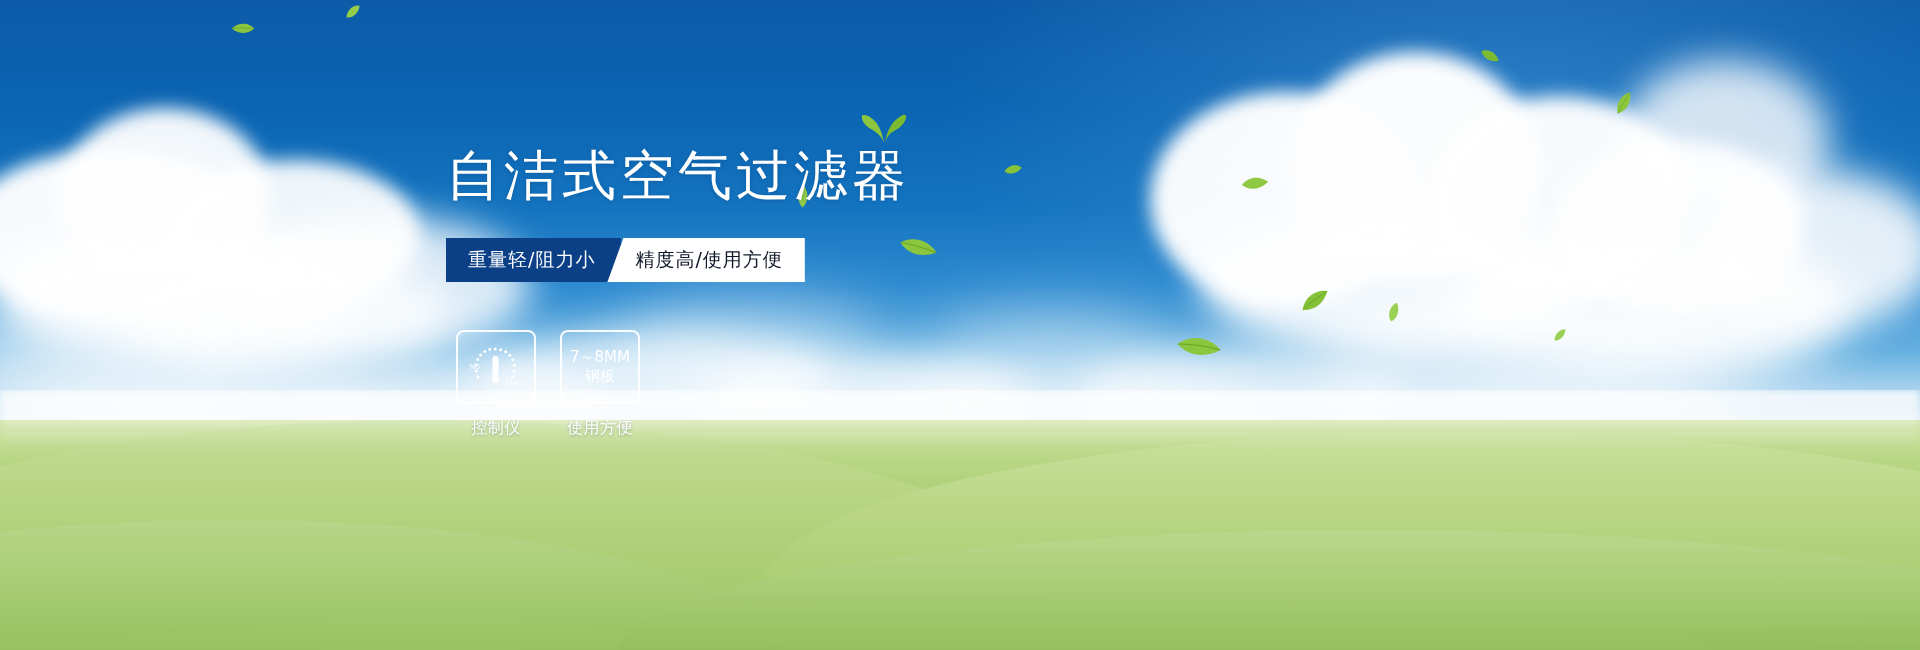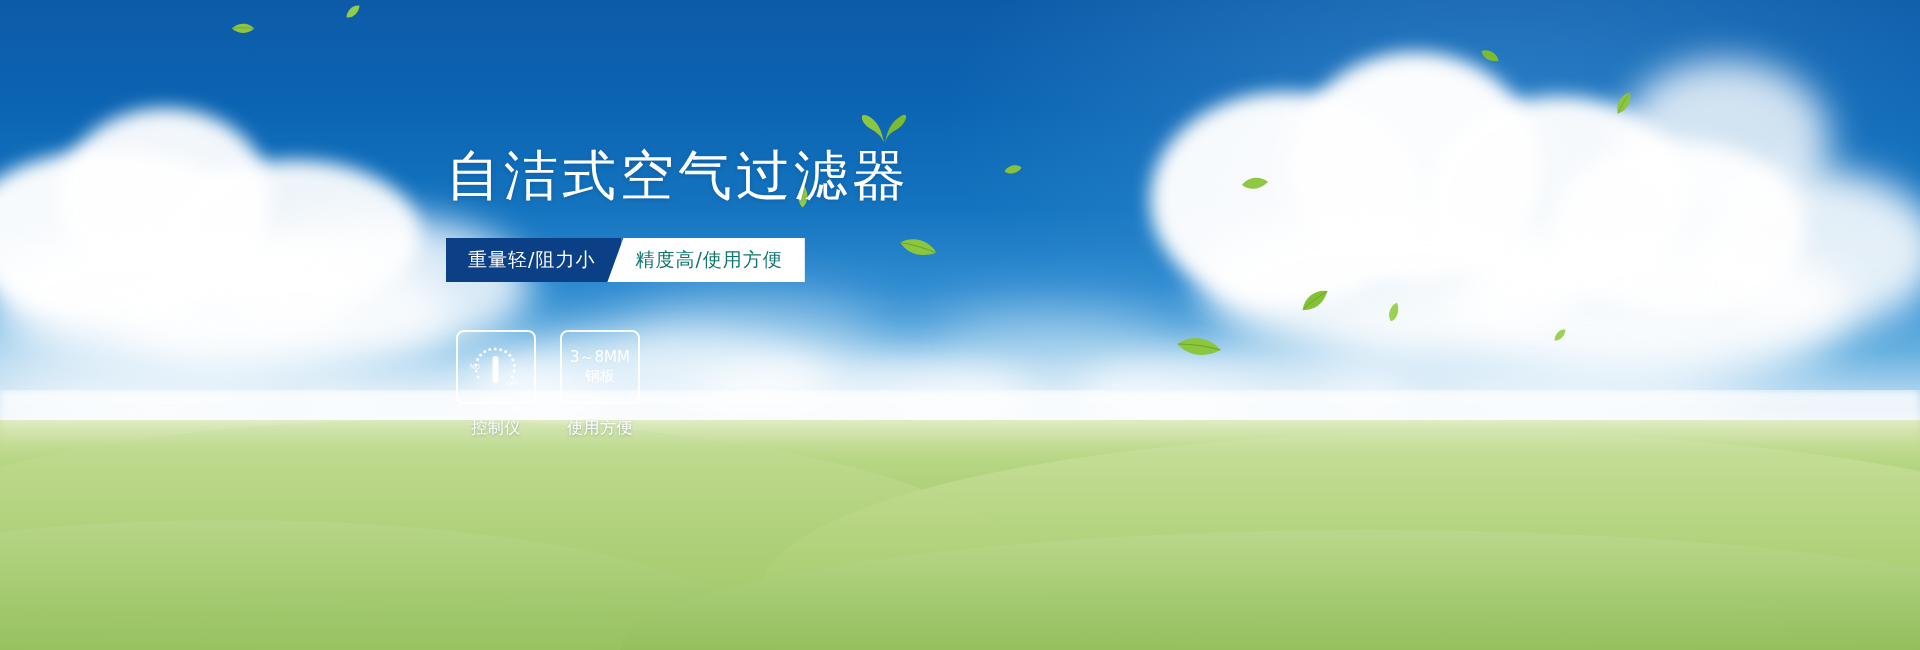--- a/index.html
+++ b/index.html
@@ -113,21 +113,21 @@
   .title-leaf { position:absolute; left:845px; top:110px; }
 
   .badges { position:absolute; left:430px; top:238px; display:flex; }
   .badge {
     height:44px; display:flex; align-items:center; justify-content:center;
     font-size:19px; letter-spacing:1px; padding:8px 20px;
     font-family:"DejaVu Sans","Liberation Sans",sans-serif;
   }
   .badge-dark { background:#0b3f86; color:#ffffff; padding-left:22px; padding-right:26px; }
   .badge-light {
-    background:#ffffff; color:#0f766e;
+    background:#ffffff; color:#0f172a;
     padding-left:28px; padding-right:22px;
     clip-path:polygon(16px 0, 100% 0, 100% 100%, 0 100%);
     margin-left:-14px;
   }
 
   .features { position:absolute; left:440px; top:330px; display:flex; gap:24px; }
   .feature { width:80px; display:flex; flex-direction:column; align-items:center; }
   .fbox {
     width:80px; height:74px; border:2px solid rgba(255,255,255,.92);
     border-radius:8px; display:flex; flex-direction:column;
@@ -297,21 +297,21 @@
             <text x="38" y="45" font-size="6.5" fill="#ffffff" font-family="Liberation Sans, sans-serif">OFF</text>
           </svg>
         </div>
         <div class="flabel">控制仪</div>
       </div>
 
 
 
       <div class="feature">
         <div class="fbox">
-          <span class="num">3～8MM</span>
+          <span class="num">7～8MM</span>
           <span class="num">钢板</span>
         </div>
         <div class="flabel">使用方便</div>
       </div>
 
 
     </div>
   </div>
 </div>
 

